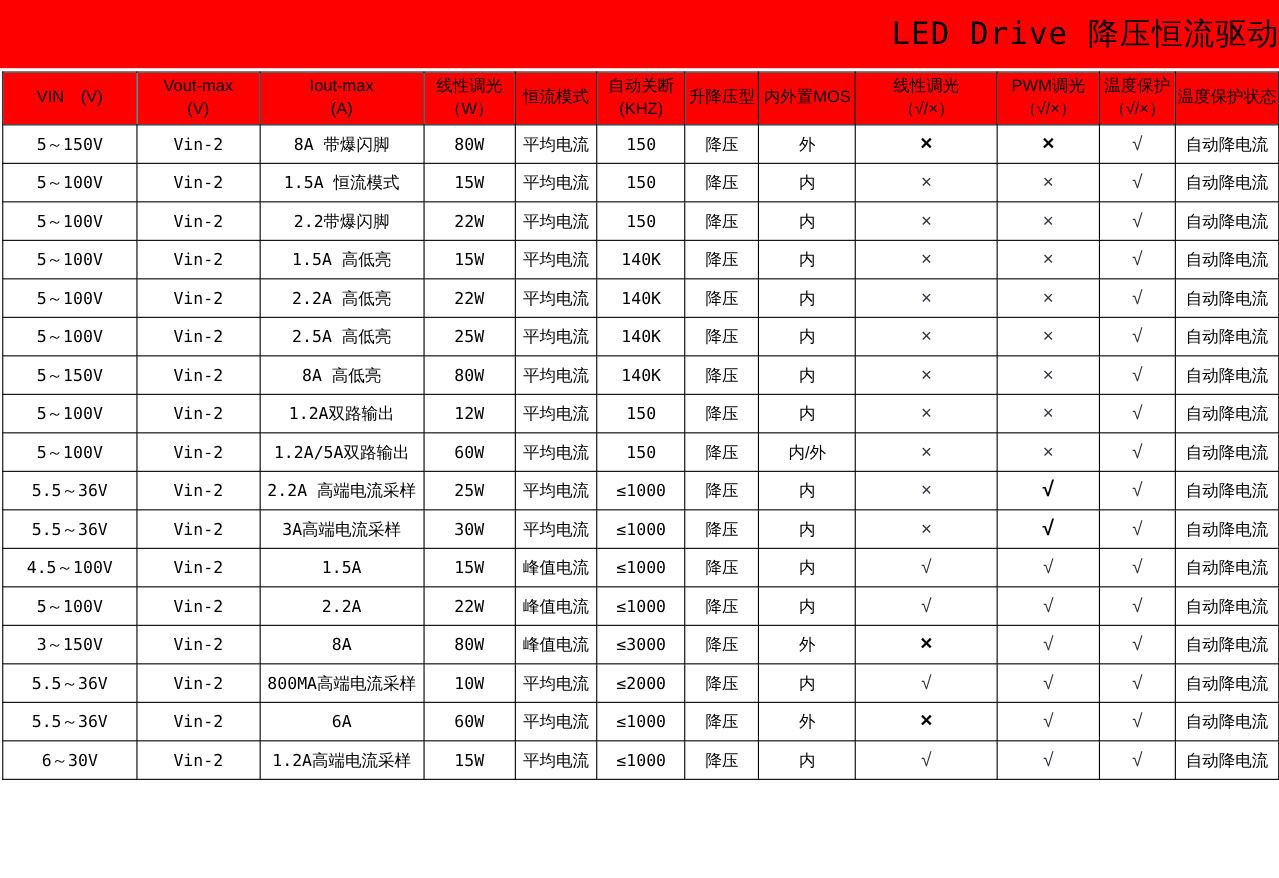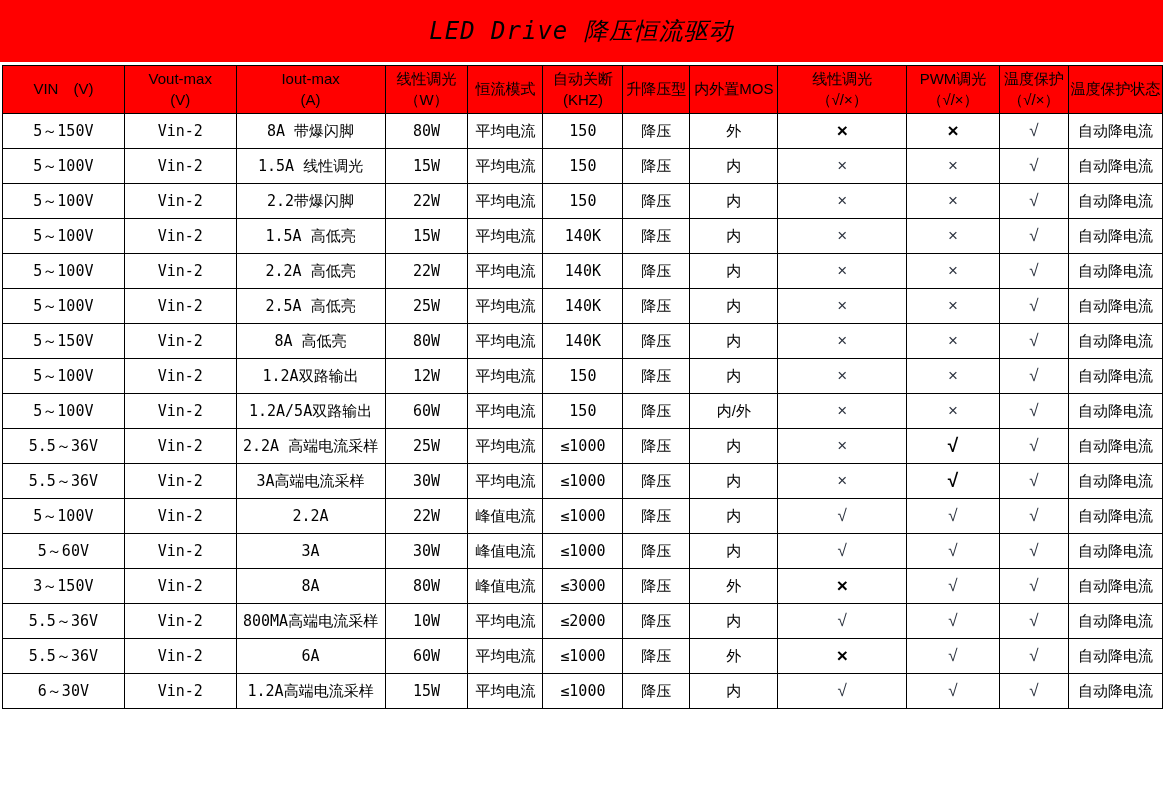--- a/index.html
+++ b/index.html
@@ -7,25 +7,24 @@
   body {
     width: 1163px; height: 798px;
     overflow: hidden;
     background: #ffffff;
     font-family: "Liberation Sans", sans-serif;
     color: #000;
   }
   .title-band {
     width: 1163px; height: 62px;
     background: #ff0000;
-    display: flex; align-items: center; justify-content: center;
+    display: flex; align-items: center; justify-content: flex-end;
     font-family: "DejaVu Sans Mono", monospace;
-    font-size: 24px; letter-spacing: 1px;
+    font-size: 28px; letter-spacing: 1px;
     color: #000;
-    font-style: italic;
   }
   table.spec {
     border-collapse: collapse;
     table-layout: fixed;
     margin-left: 2px;
     margin-top: 3px;
   }
   col.c0  { width: 122px; } col.c1  { width: 112px; }
   col.c2  { width: 149px; } col.c3  { width: 83px;  }
   col.c4  { width: 75px;  } col.c5  { width: 80px;  }
@@ -137,21 +136,21 @@
         <td>降压</td>
         <td>外</td>
         <td class="mark bm">×</td>
         <td class="mark bm">×</td>
         <td class="mark">√</td>
         <td>自动降电流</td>
       </tr>
       <tr>
         <td>5～100V</td>
         <td>Vin-2</td>
-        <td>1.5A 线性调光</td>
+        <td>1.5A 恒流模式</td>
         <td>15W</td>
         <td>平均电流</td>
         <td>150</td>
         <td>降压</td>
         <td>内</td>
         <td class="mark">×</td>
         <td class="mark">×</td>
         <td class="mark">√</td>
         <td>自动降电流</td>
       </tr>
@@ -275,38 +274,38 @@
         <td>平均电流</td>
         <td>≤1000</td>
         <td>降压</td>
         <td>内</td>
         <td class="mark">×</td>
         <td class="mark bm">√</td>
         <td class="mark">√</td>
         <td>自动降电流</td>
       </tr>
       <tr>
+        <td>4.5～100V</td>
+        <td>Vin-2</td>
+        <td>1.5A</td>
+        <td>15W</td>
+        <td>峰值电流</td>
+        <td>≤1000</td>
+        <td>降压</td>
+        <td>内</td>
+        <td class="mark">√</td>
+        <td class="mark">√</td>
+        <td class="mark">√</td>
+        <td>自动降电流</td>
+      </tr>
+      <tr>
         <td>5～100V</td>
         <td>Vin-2</td>
         <td>2.2A</td>
         <td>22W</td>
-        <td>峰值电流</td>
-        <td>≤1000</td>
-        <td>降压</td>
-        <td>内</td>
-        <td class="mark">√</td>
-        <td class="mark">√</td>
-        <td class="mark">√</td>
-        <td>自动降电流</td>
-      </tr>
-      <tr>
-        <td>5～60V</td>
-        <td>Vin-2</td>
-        <td>3A</td>
-        <td>30W</td>
         <td>峰值电流</td>
         <td>≤1000</td>
         <td>降压</td>
         <td>内</td>
         <td class="mark">√</td>
         <td class="mark">√</td>
         <td class="mark">√</td>
         <td>自动降电流</td>
       </tr>
       <tr>

